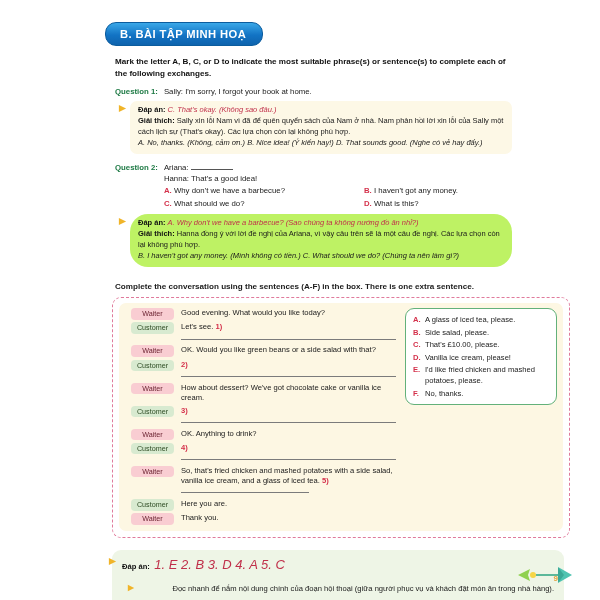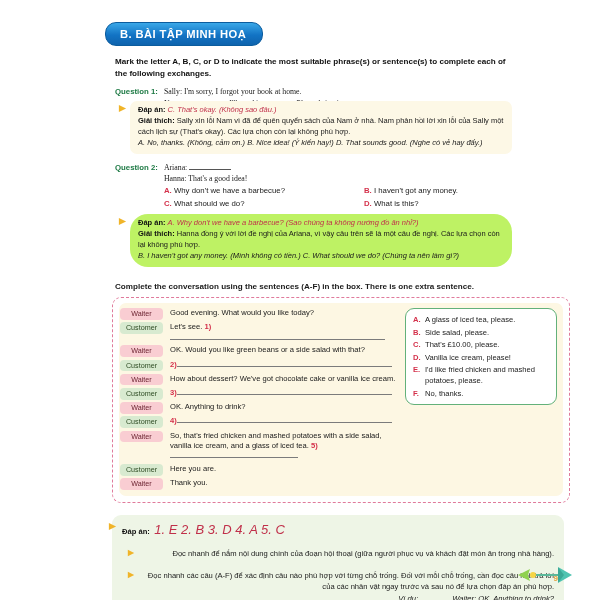--- a/index.html
+++ b/index.html
@@ -33,21 +33,21 @@
     font-weight: bold;
     line-height: 1.45;
     color: #111;
   }
 
   
   .q-block { margin: 7px 0 0 115px; width: 470px; }
   .q-line { display: flex; font-size: 7.8px; line-height: 1.42; }
   .q-label { color: #1e7a45; font-weight: bold; white-space: nowrap; margin-right: 6px; }
   .q-body { flex: 1; }
-  .speaker-ln { white-space: nowrap; font-family: Liberation Serif, serif; }
+  .speaker-ln { white-space: nowrap; }
   .blankline {
     display: inline-block; width: 42px;
     border-bottom: 1px solid #555; height: 7px; margin: 0 2px;
   }
   .opts { display: flex; margin-top: 1px; }
   .opt { font-size: 7.8px; line-height: 1.5; }
   .opt-l { color: #d4304a; font-weight: bold; }
   .opt.c1 { width: 200px; }
   .opt.c2 { width: 200px; }
 
@@ -79,21 +79,21 @@
     position: relative;
     margin: 5px 30px 0 112px;
     border: 1px dashed #e07a9b;
     border-radius: 9px;
     padding: 5px 6px 6px 6px;
     display: flex; gap: 8px;
   }
   .conv-inner {
     background: #fdf7e3;
     border-radius: 7px;
-    padding: 5px 6px 6px 1px;
+    padding: 5px 6px 6px 12px;
     width: 100%;
     display: flex; gap: 7px;
   }
   .dialogue { flex: 1 1 auto; }
   .row { display: flex; align-items: flex-start; margin-bottom: 2.5px; font-size: 7.6px; line-height: 1.35; }
   .tag {
     flex: 0 0 43px; text-align: center;
     border-radius: 4px; font-size: 7.2px; padding: 1px 2px; margin-right: 7px;
     font-weight: normal;
   }

